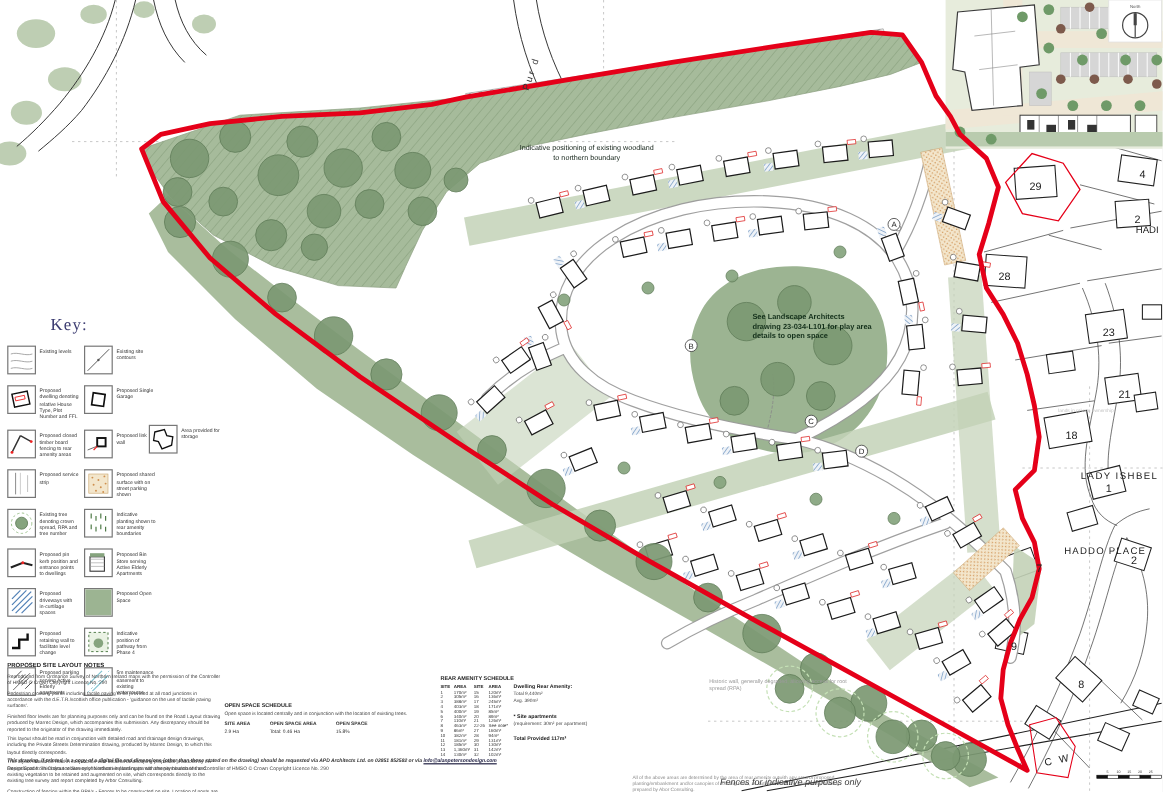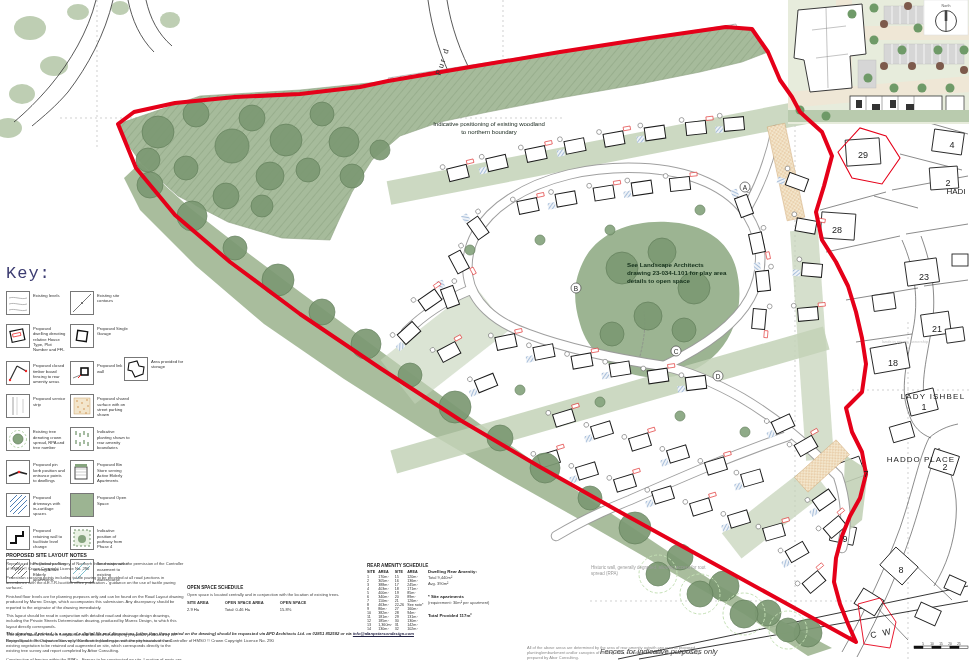--- a/index.html
+++ b/index.html
@@ -2,21 +2,21 @@
 <html><head>
 <meta charset="utf-8">
 <style>
   html,body{margin:0;padding:0;background:#e9e9e9;}
   .page{position:relative;width:969px;height:660px;background:#ffffff;overflow:hidden;
         font-family:"Liberation Sans",sans-serif;}
   svg.map{position:absolute;left:0;top:0;}
   .ov{position:absolute;}
   
   #key{left:6px;top:264px;width:172px;}
-  .key-title{font-family:Liberation Mono, monospace;font-size:17px;color:#3d3d72;letter-spacing:1px;}
+  .key-title{font-family:Liberation Serif, serif;font-size:14px;color:#3d3d72;letter-spacing:1px;margin-left:36px;}
   #key-grid{position:relative;margin-top:8px;display:grid;grid-template-columns:60px 60px;
             column-gap:4px;row-gap:9px;}
   .kitem{display:flex;gap:3px;align-items:flex-start;}
   .kitem.storage{position:absolute;left:118px;top:66px;width:60px;}
   .sw{width:24px;height:24px;border:1px solid #777;flex:0 0 24px;background:#fff;box-sizing:border-box;}
   .sw svg{display:block;}
   .klabel{font-size:4.2px;line-height:1.25;color:#333;padding-top:2px;}
   
   #notes{left:6px;top:552px;width:178px;}
   .n-title{font-size:5px;font-weight:bold;color:#222;margin-bottom:3px;}

